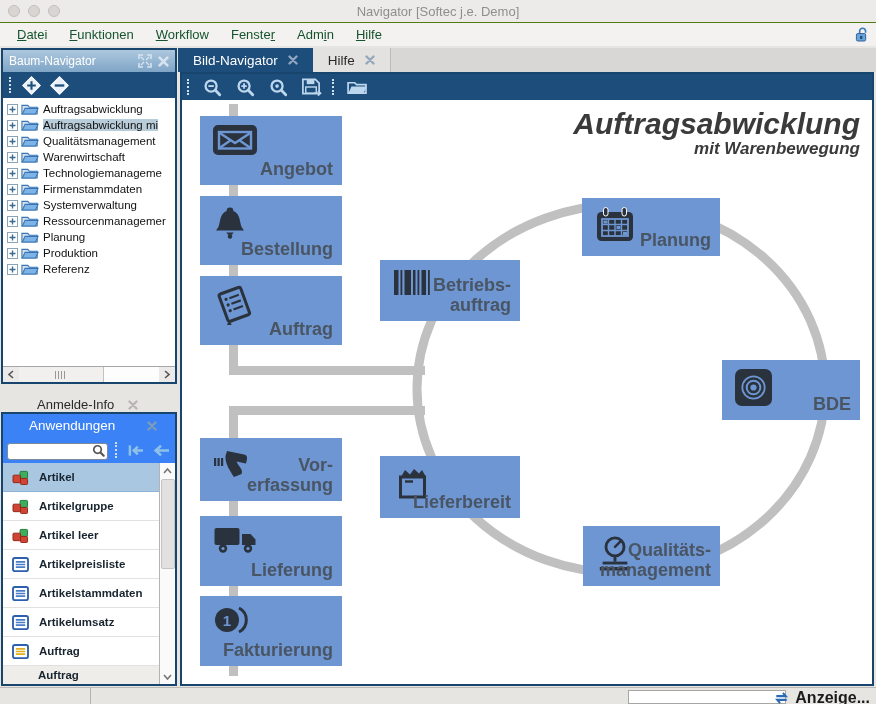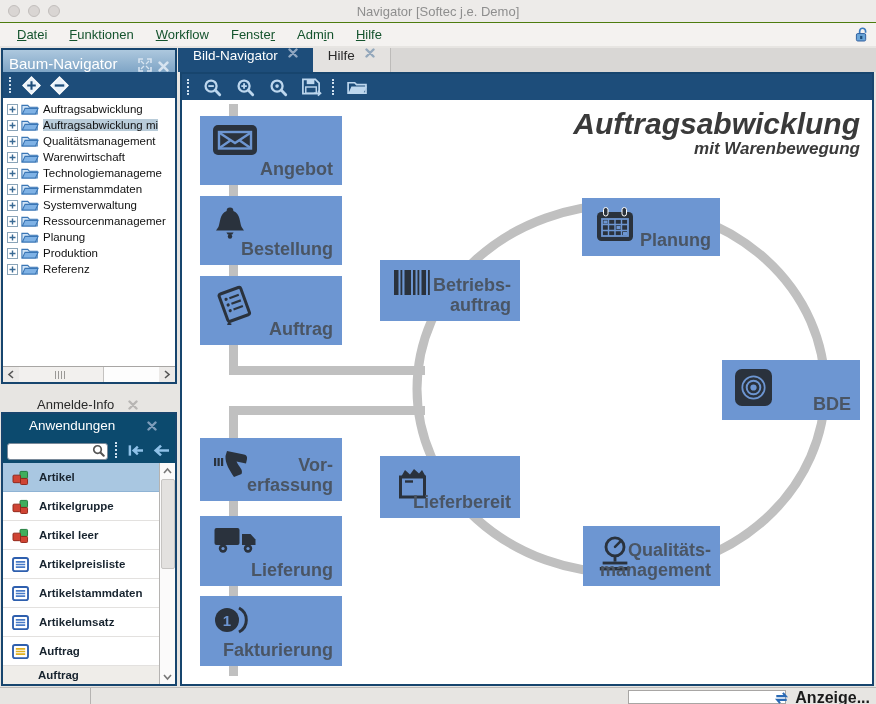--- a/index.html
+++ b/index.html
@@ -20,21 +20,21 @@
   .menubar ul{margin:0;padding:0 0 0 6px;list-style:none;display:flex;}
   .menubar li{padding:0 11px;font-size:13px;line-height:23px;color:#14532d;cursor:default;}
   .menubar u{text-decoration:underline;}
   .lock{position:absolute;right:8px;top:3px;}
 
   
   .tree-panel{position:absolute;left:1px;top:48px;width:176px;height:336px;
               border:2px solid #17456e;box-sizing:border-box;background:#fff;
               display:flex;flex-direction:column;}
   .panel-header{height:22px;flex:0 0 22px;background:linear-gradient(#adc8de,#7fa5c6);
-                color:#fff;font-size:15px;display:flex;align-items:flex-end;padding:0 6px;}
+                color:#fff;font-size:12px;display:flex;align-items:center;padding:0 6px;}
   .panel-header .ttl{flex:1;}
   .hdr-ic{color:#d7e4f0;margin-left:6px;}
   .tree-toolbar{height:26px;flex:0 0 26px;background:#1d4d7a;display:flex;align-items:center;gap:9px;padding:0 6px;}
   .grip{width:2px;height:16px;border-left:2px dotted #cfe0ef;}
   .tree{flex:1;overflow:hidden;background:#fff;padding-top:3px;}
   .tree-row{height:16px;display:flex;align-items:center;font-size:11.5px;color:#111;white-space:nowrap;}
   .tree-row .plus{margin-left:4px;margin-right:3px;}
   .tree-row .lbl{margin-left:4px;overflow:hidden;}
   .tree-row.sel .lbl{background:#b9ccd9;}
   .hscroll{height:15px;flex:0 0 15px;border-top:1px solid #a8a6a4;background:#e8e6e3;display:flex;align-items:stretch;}
@@ -42,21 +42,21 @@
   .hthumb{width:84px;background:#f2f0ee;border-right:1px solid #c4c2c0;display:flex;align-items:center;justify-content:center;}
   .hdots{width:12px;height:8px;background:
      repeating-linear-gradient(90deg,#9a9896 0 1px,transparent 1px 3px);}
   .htrack{flex:1;background:#fdfdfd;}
 
   
   .apps-tab{position:absolute;left:1px;top:397px;width:176px;height:15px;display:flex;align-items:center;font-size:13px;color:#2a2a2a;}
   .apps-tab .lbl{margin-left:36px;}
   .apps-tab .icn{margin-left:14px;color:#b8b6b4;}
   .apps-panel{position:absolute;left:1px;top:412px;width:176px;height:274px;
-              border:2px solid #17456e;box-sizing:border-box;background:#0c4a6e;
+              border:2px solid #17456e;box-sizing:border-box;background:#3b82f6;
               display:flex;flex-direction:column;}
   .apps-header{height:23px;flex:0 0 23px;display:flex;align-items:center;color:#fff;font-size:13.5px;}
   .apps-header .lbl{margin-left:26px;flex:1;}
   .apps-header .icn{margin-right:18px;color:#7d9cba;}
   .search-row{height:26px;flex:0 0 26px;display:flex;align-items:center;padding:0 4px;gap:7px;}
   .search-box{position:relative;width:108px;height:17px;}
   .search-box input{width:100%;height:100%;box-sizing:border-box;border:1px solid #7a8a9a;border-radius:3px;
                     padding:0 18px 0 4px;font-size:11px;font-family:inherit;}
   .search-box .icn{position:absolute;right:3px;top:2px;color:#555;}
   .nav-ic{color:#8fc1e8;}
@@ -66,21 +66,21 @@
             border-bottom:1px solid #e3e1df;font-size:11.5px;font-weight:bold;color:#18242f;background:#fff;}
   .list-row.sel{background:#a9c7e1;border-bottom:1px solid #8fb3d4;}
   .list-row.partial{height:18px;background:#efede9;padding-left:35px;border-bottom:none;}
   .vscroll{width:15px;flex:0 0 15px;border-left:1px solid #b5b3b1;background:#fbfafa;position:relative;}
   .vscroll .up,.vscroll .dn{position:absolute;left:0;width:15px;height:15px;display:flex;align-items:center;justify-content:center;color:#777;}
   .vscroll .up{top:0;} .vscroll .dn{bottom:0;}
   .vthumb{position:absolute;left:1px;top:16px;width:12px;height:88px;background:#e3e1df;border:1px solid #c6c4c2;border-radius:2px;}
 
   
   .main-tabs{position:absolute;left:178px;top:48px;width:698px;height:24px;background:#d9d7d5;display:flex;}
-  .tab{display:flex;align-items:flex-start;gap:10px;padding:0 15px;font-size:13.5px;color:#2a2a2a;background:#e4e2e0;border-right:1px solid #bdbbb9;}
+  .tab{display:flex;align-items:center;gap:10px;padding:0 15px;font-size:13.5px;color:#2a2a2a;background:#e4e2e0;border-right:1px solid #bdbbb9;}
   .tab.active{background:#1d4d7a;color:#fff;border-right:none;}
   .tab .icn{color:#94a8bc;} .tab.active .icn{color:#8fa6c0;}
   .tab-filler{flex:1;}
   .main-panel{position:absolute;left:180px;top:72px;width:694px;height:614px;
               border:2px solid #17456e;box-sizing:border-box;background:#fff;
               display:flex;flex-direction:column;}
   .main-toolbar{height:26px;flex:0 0 26px;background:#1d4d7a;display:flex;align-items:center;gap:9px;padding:0 5px;color:#bdd7ee;}
   .tbtn{width:24px;height:22px;display:flex;align-items:center;justify-content:center;color:#bdd7ee;}
   .canvas{flex:1;position:relative;background:#fff;overflow:hidden;}
   .connectors{position:absolute;left:0;top:0;}

